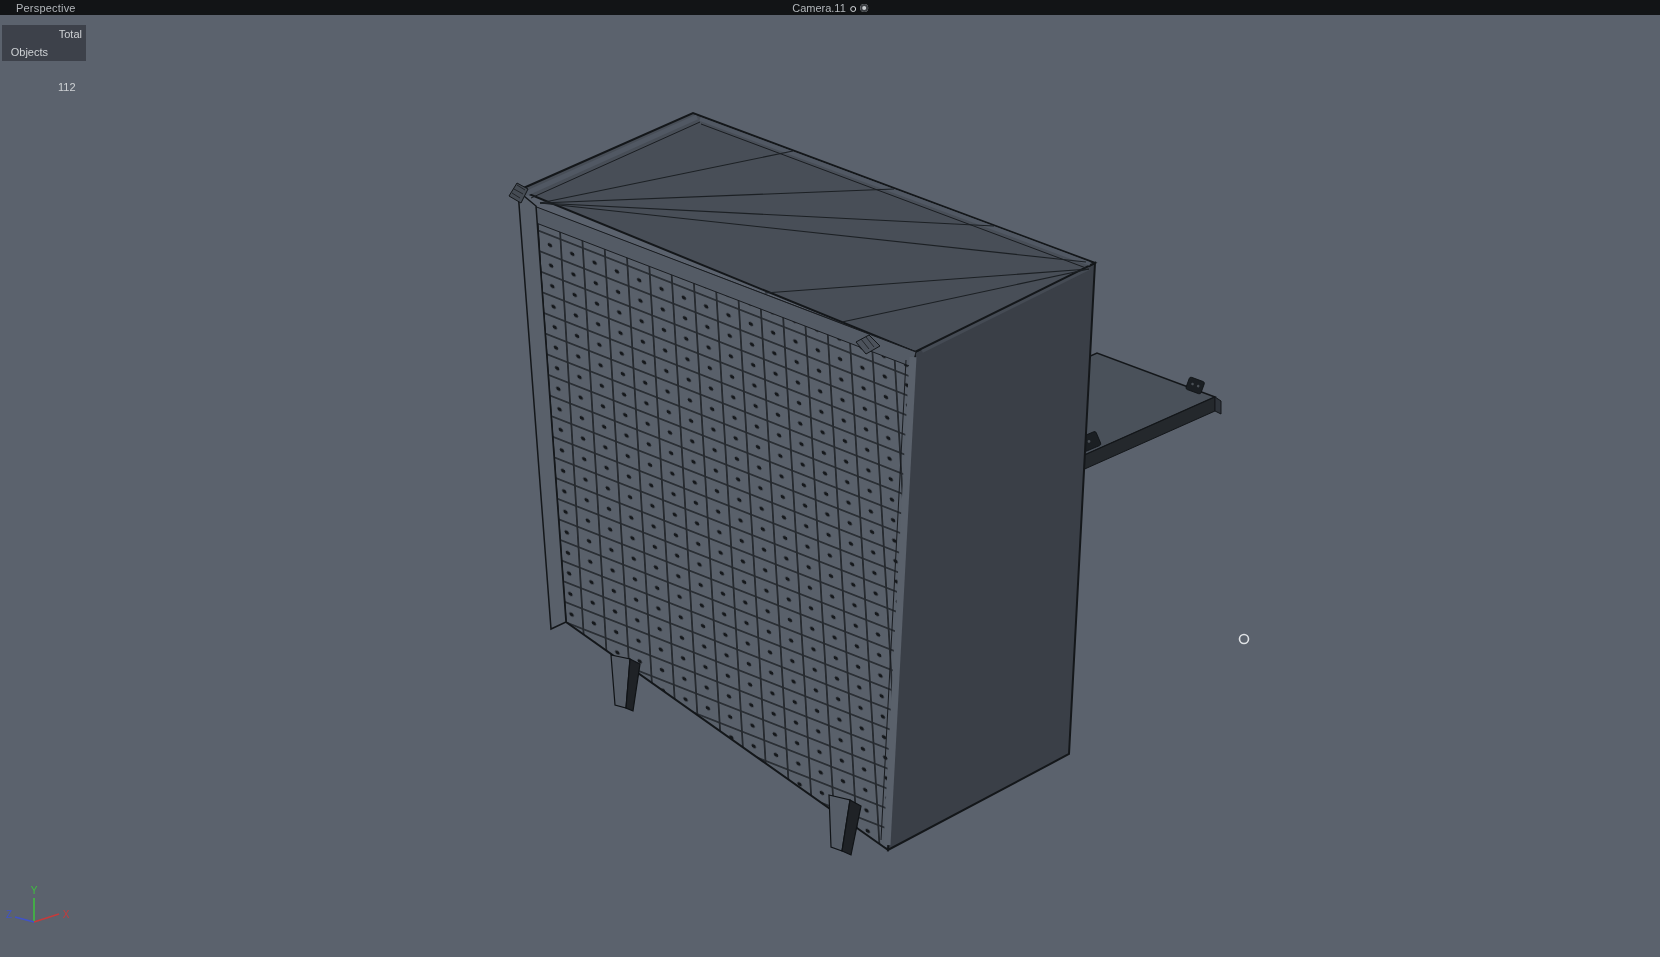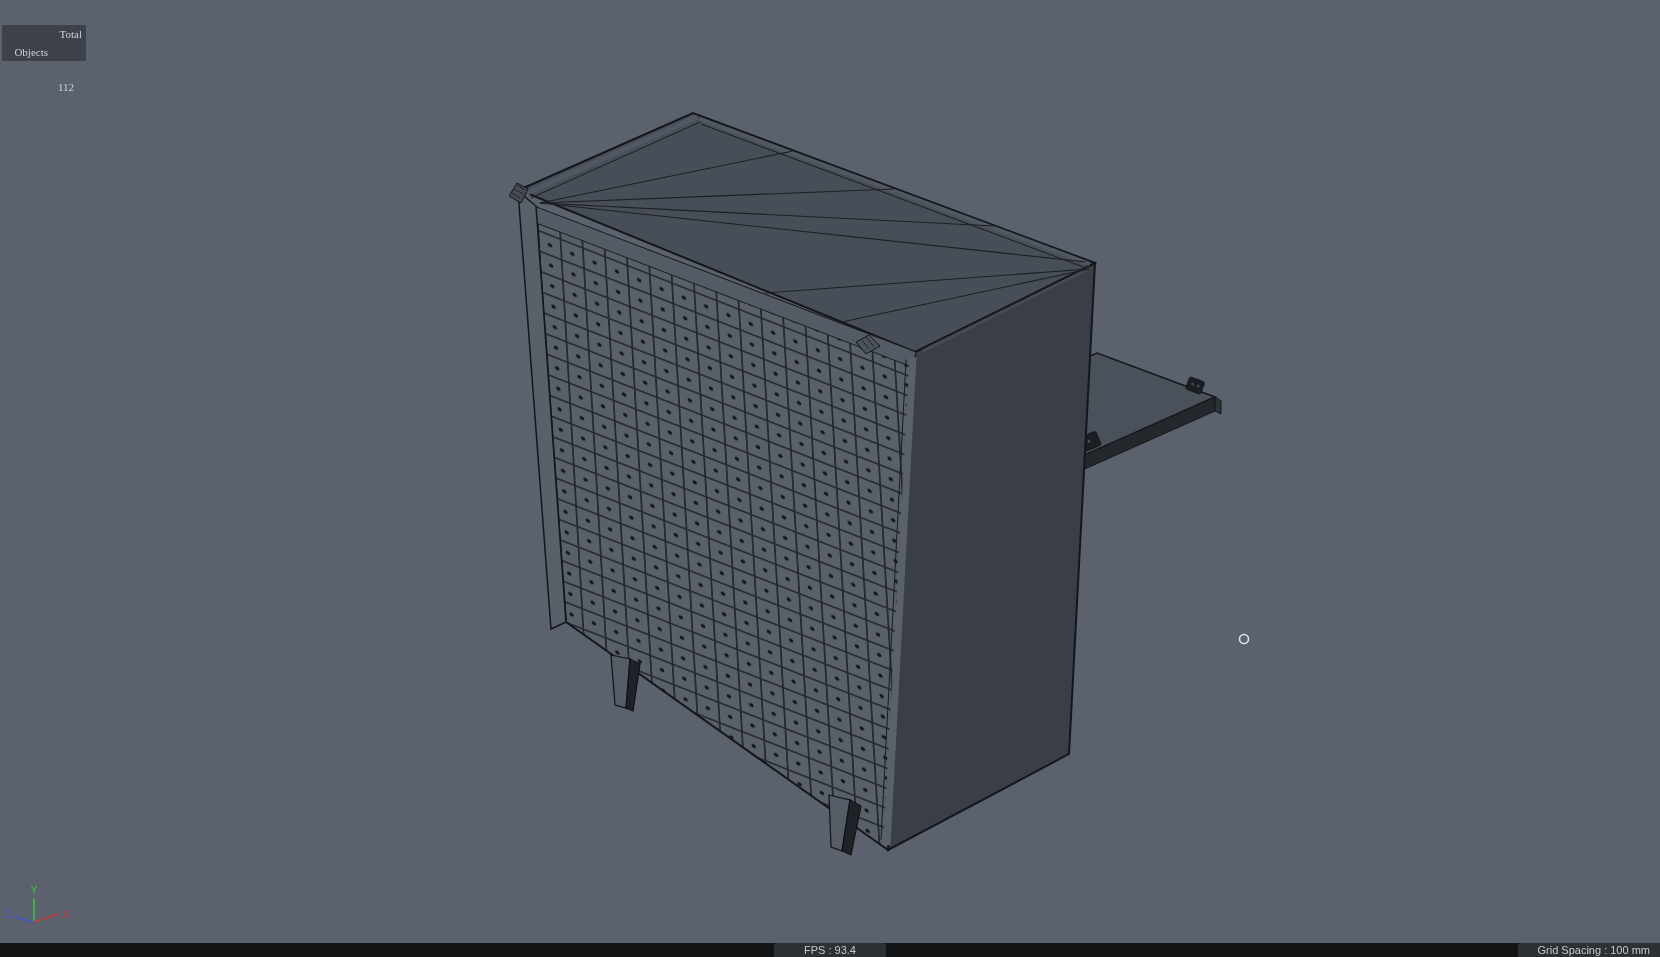--- a/index.html
+++ b/index.html
@@ -16,21 +16,21 @@
   .cam-name { font-size:11px; color:#b2b6ba; }
   .ico-ring { width:6px; height:6px; border:1px solid #d2d5d8; border-radius:50%;
               display:inline-block; margin-top:3px; }
   .ico-dot  { width:8px; height:8px; background:#c7cacd; border-radius:50%;
               display:inline-block; box-shadow: inset 0 0 0 2px #3a3d41; }
 
   
   .stats { position:absolute; left:2px; top:25px; z-index:4;
            display:grid; grid-template-columns:50px 34px; grid-auto-rows:18px;
            background:rgba(24,27,30,0.45); font-size:11px; color:#ced1d4; }
-  .stats .cell { display:flex; align-items:center;font-family:Liberation Serif, serif; }
+  .stats .cell { display:flex; align-items:center; }
   .stats .r { justify-content:flex-end; padding-right:4px; }
   .stats .l { justify-content:flex-end; padding-right:4px; }
   .stats .v { justify-content:flex-start; padding-left:6px;margin-top:44px; }
 
   
   .bottombar { position:absolute; bottom:0; left:0; width:100%; height:14px;
                background:#121416; z-index:5; }
   .fps-pill { position:absolute; left:50%; transform:translateX(-50%); top:0;
               height:14px; line-height:14px; padding:0 30px; background:#2e3134;
               border-radius:3px 3px 0 0; font-size:11px; color:#c6c9cc; }
@@ -39,20 +39,28 @@
                font-size:11px; color:#c6c9cc; }
 
   .scene { position:absolute; inset:0; z-index:1; }
   svg text { font-family:"Liberation Sans", sans-serif; }
 </style>
 </head>
 <body>
 
 <div class="app">
 
+  <header class="topbar">
+    <span class="view-mode">Perspective</span>
+    <div class="cam-group">
+      <span class="cam-name">Camera.11</span>
+      <span class="ico-ring"></span>
+      <span class="ico-dot"></span>
+    </div>
+  </header>
 
   <div class="stats">
     <div class="cell"></div>
     <div class="cell r">Total</div>
     <div class="cell l">Objects</div>
     <div class="cell v">112</div>
   </div>
 
   <svg class="scene" width="1660" height="957" viewBox="0 0 1660 957">
     <defs>
@@ -135,18 +143,14 @@
     <g stroke-width="1.6">
       <line x1="34" y1="922" x2="34" y2="898" stroke="#3fbf3f"></line>
       <line x1="34" y1="922" x2="59" y2="914" stroke="#c73b3b"></line>
       <line x1="34" y1="922" x2="15" y2="917" stroke="#4053c8"></line>
       <text x="34" y="894" font-size="10" text-anchor="middle" stroke="none" fill="#3fbf3f">Y</text>
       <text x="66" y="918" font-size="10" text-anchor="middle" stroke="none" fill="#c73b3b">X</text>
       <text x="9" y="918" font-size="10" text-anchor="middle" stroke="none" fill="#4053c8">Z</text>
     </g>
   </svg>
 
-  <footer class="bottombar">
-    <div class="fps-pill">FPS : 93.4</div>
-    <div class="grid-pill">Grid Spacing : 100 mm</div>
-  </footer>
 
 </div>
 
 </body></html>

